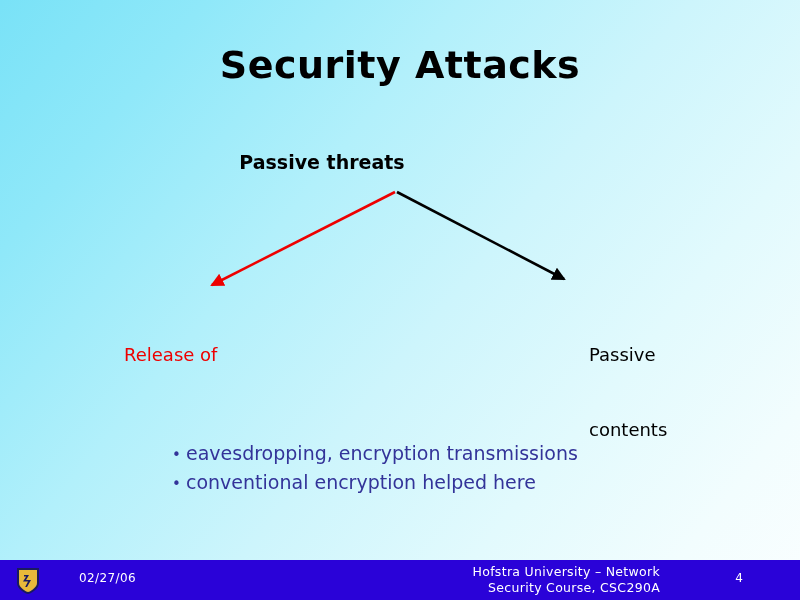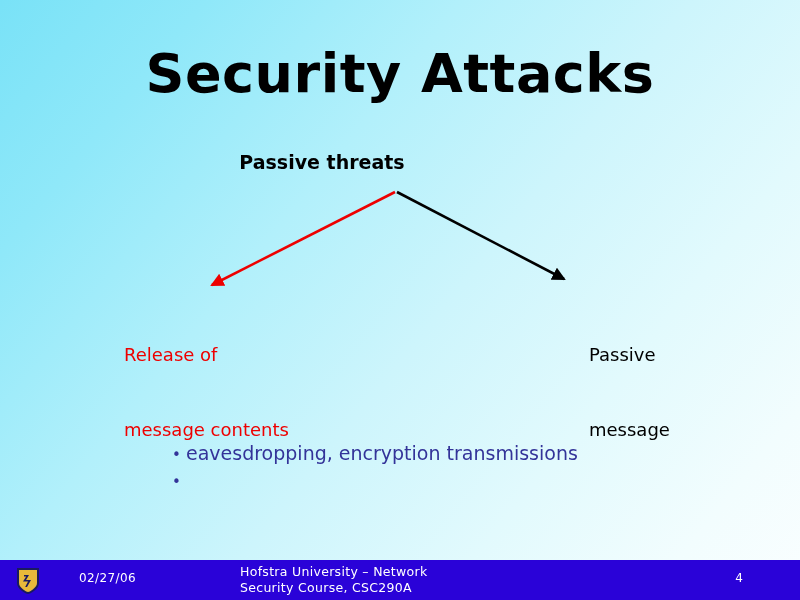--- a/index.html
+++ b/index.html
@@ -28,21 +28,21 @@
     overflow: hidden;
   }
 
   
   #title {
     position: absolute;
     left: 0;
     top: 46px;
     width: 800px;
     text-align: center;
-    font-size: 54px;
+    font-size: 38px;
     font-weight: bold;
     color: #000000;
     letter-spacing: 0.5px;
     line-height: 1.05;
   }
 
   
   #subtitle {
     position: absolute;
     left: 0;
@@ -129,21 +129,21 @@
     top: 571px;
     font-size: 12px;
     color: #FFFFFF;
     letter-spacing: 0.4px;
   }
   #footer-center {
     position: absolute;
     left: 240px;
     top: 564px;
     width: 420px;
-    text-align: left;
+    text-align: right;
     font-size: 12.5px;
     line-height: 16px;
     color: #FFFFFF;
     letter-spacing: 0.3px;
   }
   #footer-page {
     position: absolute;
     left: 724px;
     top: 571px;
     width: 30px;
@@ -169,35 +169,35 @@
       <marker id="head-black" viewBox="0 0 10 10" refX="8.5" refY="5" markerWidth="5.2" markerHeight="5.2" orient="auto-start-reverse">
         <path d="M 0 0 L 10 5 L 0 10 z" fill="#000000"></path>
       </marker>
     </defs>
     <line x1="395" y1="192" x2="212" y2="285" stroke="#EE0000" stroke-width="2.6" marker-end="url(#head-red)"></line>
     <line x1="397" y1="192" x2="564" y2="279" stroke="#000000" stroke-width="2.6" marker-end="url(#head-black)"></line>
   </svg>
 
   <div class="branch-label" id="label-left">
     <div>Release of</div>
-    <div>message contents</div>
   </div>
 
   <div class="branch-label" id="label-right">
     <div>Passive</div>
-    <div>message</div>
+    <div>contents</div>
   </div>
 
   <div id="bullets">
     <div class="bullet-row">
       <span class="bullet-dot">•</span>
       <span class="bullet-text">eavesdropping, encryption transmissions</span>
     </div>
     <div class="bullet-row">
       <span class="bullet-dot">•</span>
+      <span class="bullet-text">conventional encryption helped here</span>
     </div>
   </div>
 
   <div id="footer"></div>
 
   <svg id="footer-logo" viewBox="0 0 24 26" width="24" height="26">
     <path d="M2 1 H22 V15 C22 21 13 25 12 25 C11 25 2 21 2 15 Z" fill="#E8B93A" stroke="#1A1A60" stroke-width="2"></path>
     <path d="M8 7 L13 7 L10 12 L15 12 L11 19 L9.2 19 L12 13.4 L7 13.4 L10.2 8.4 L8 8.4 Z" fill="#1A1A60"></path>
   </svg>
 

